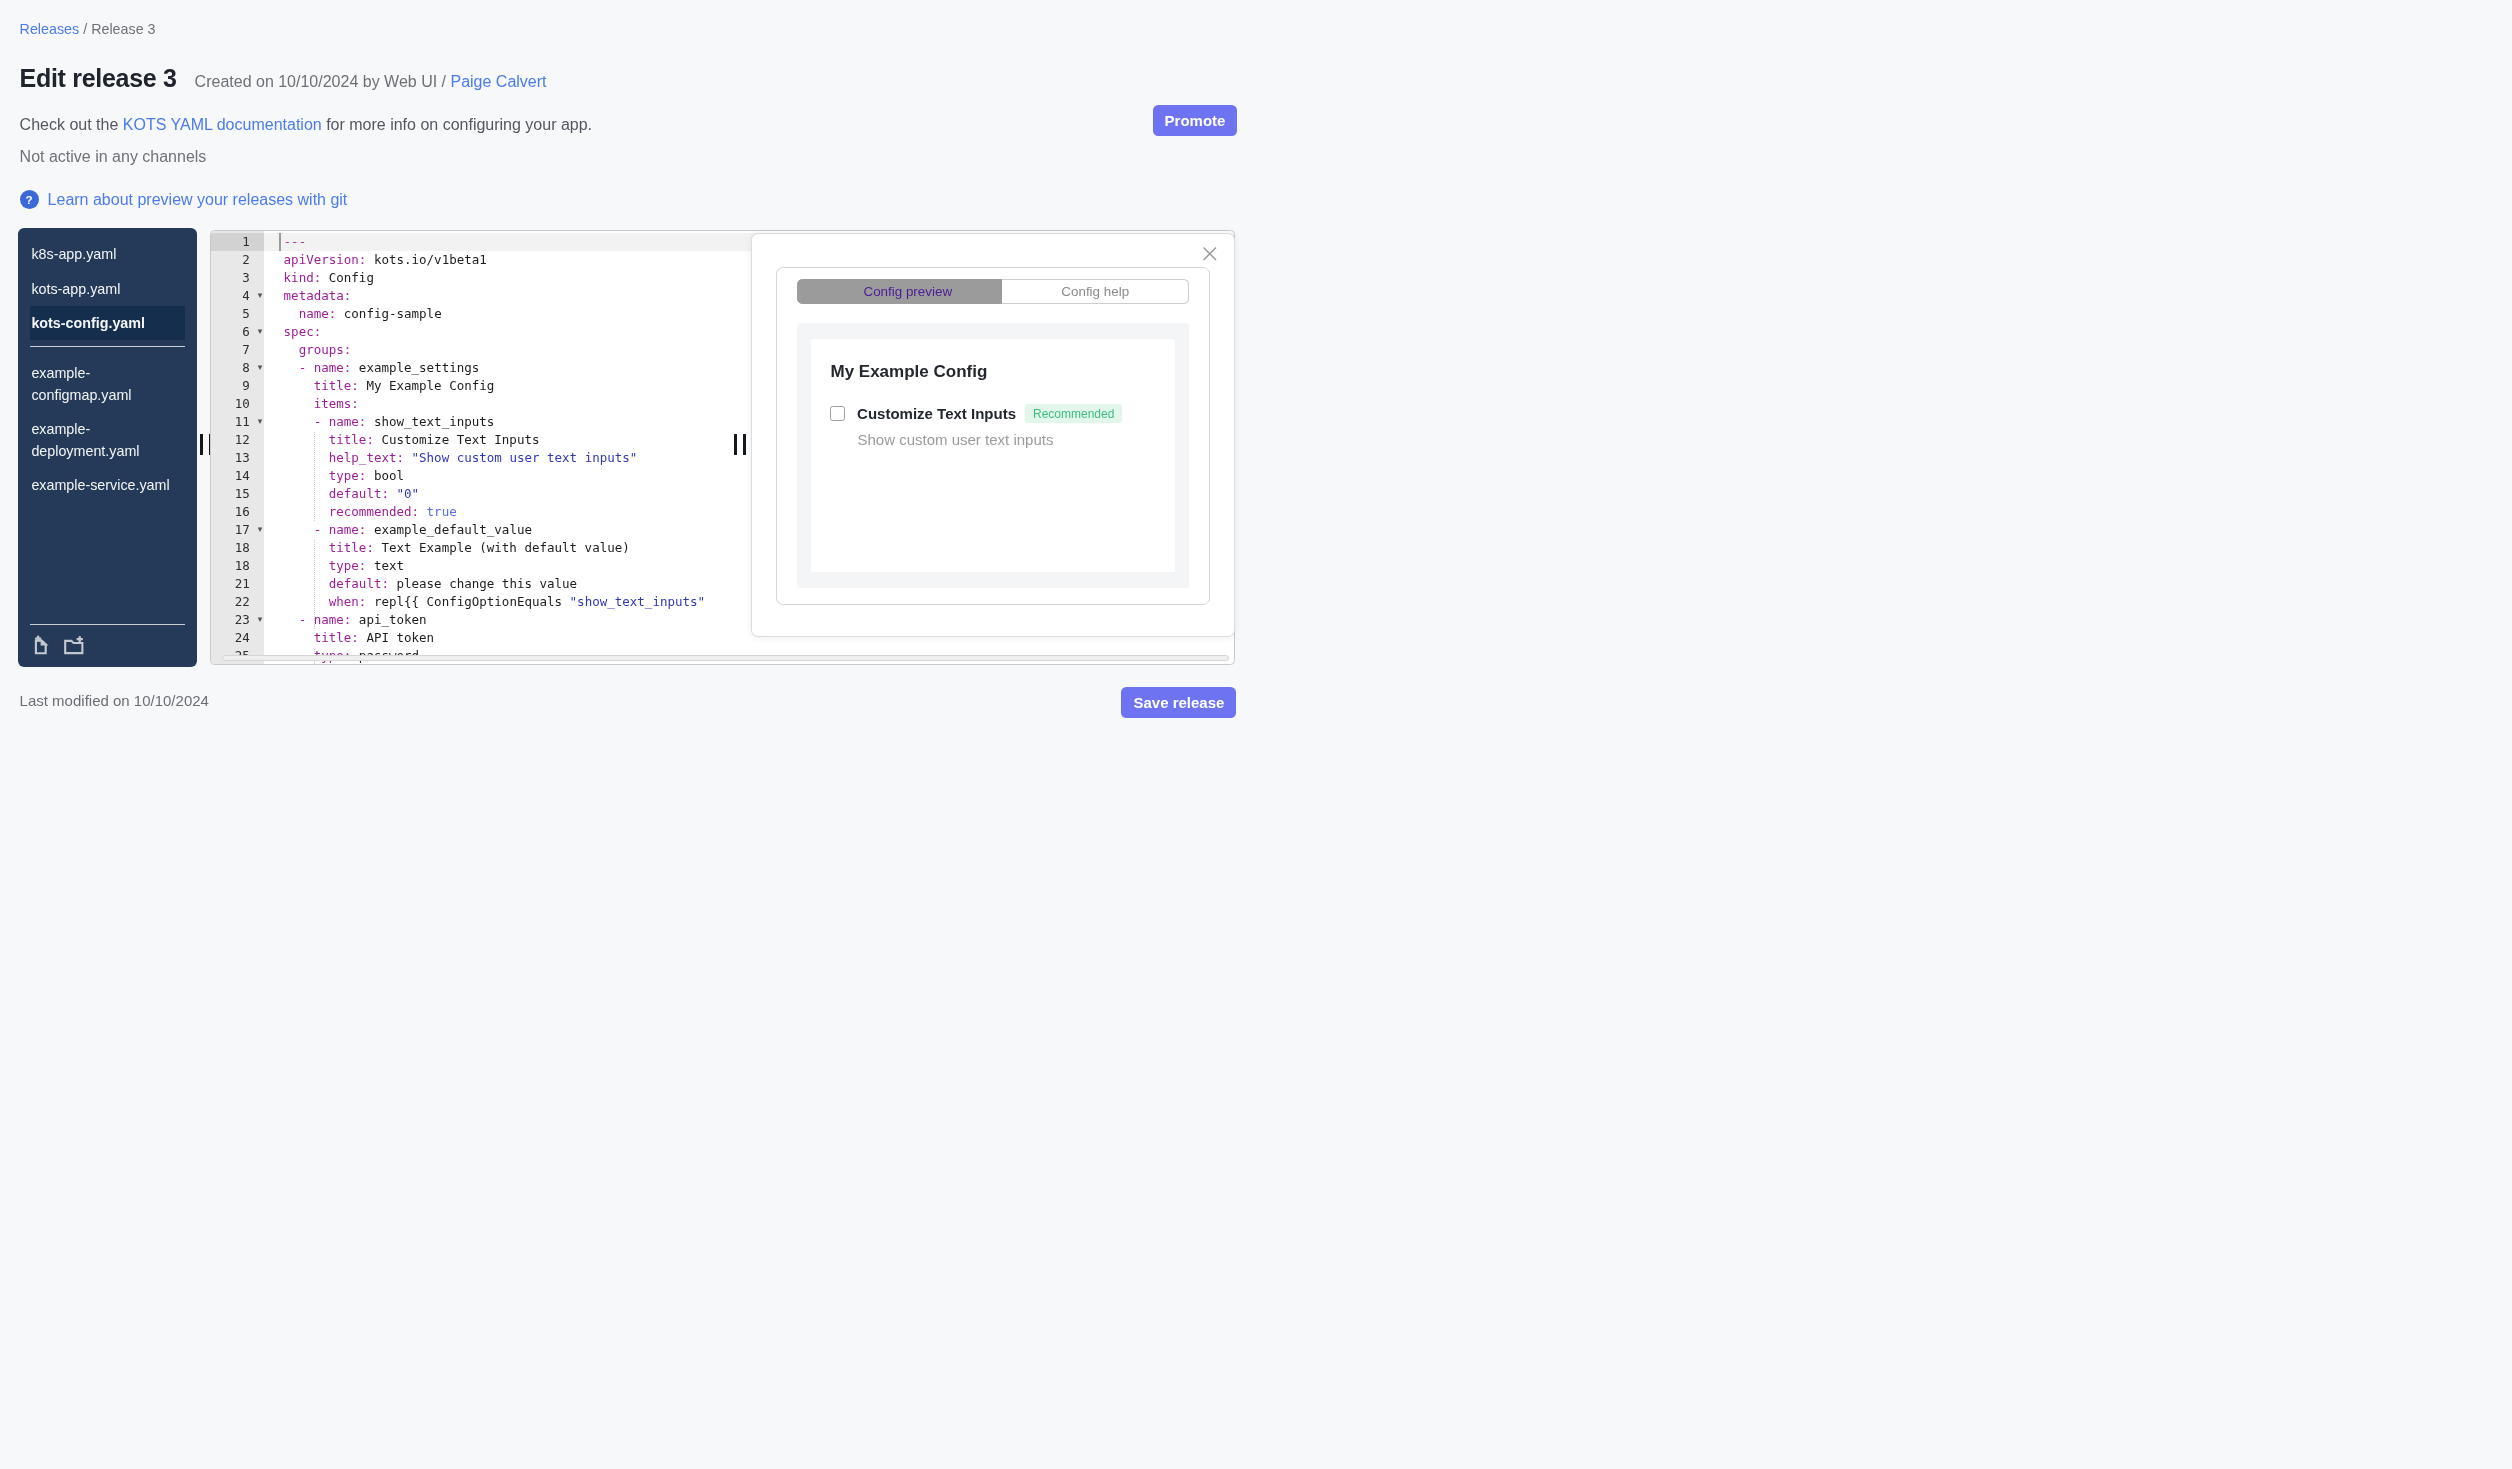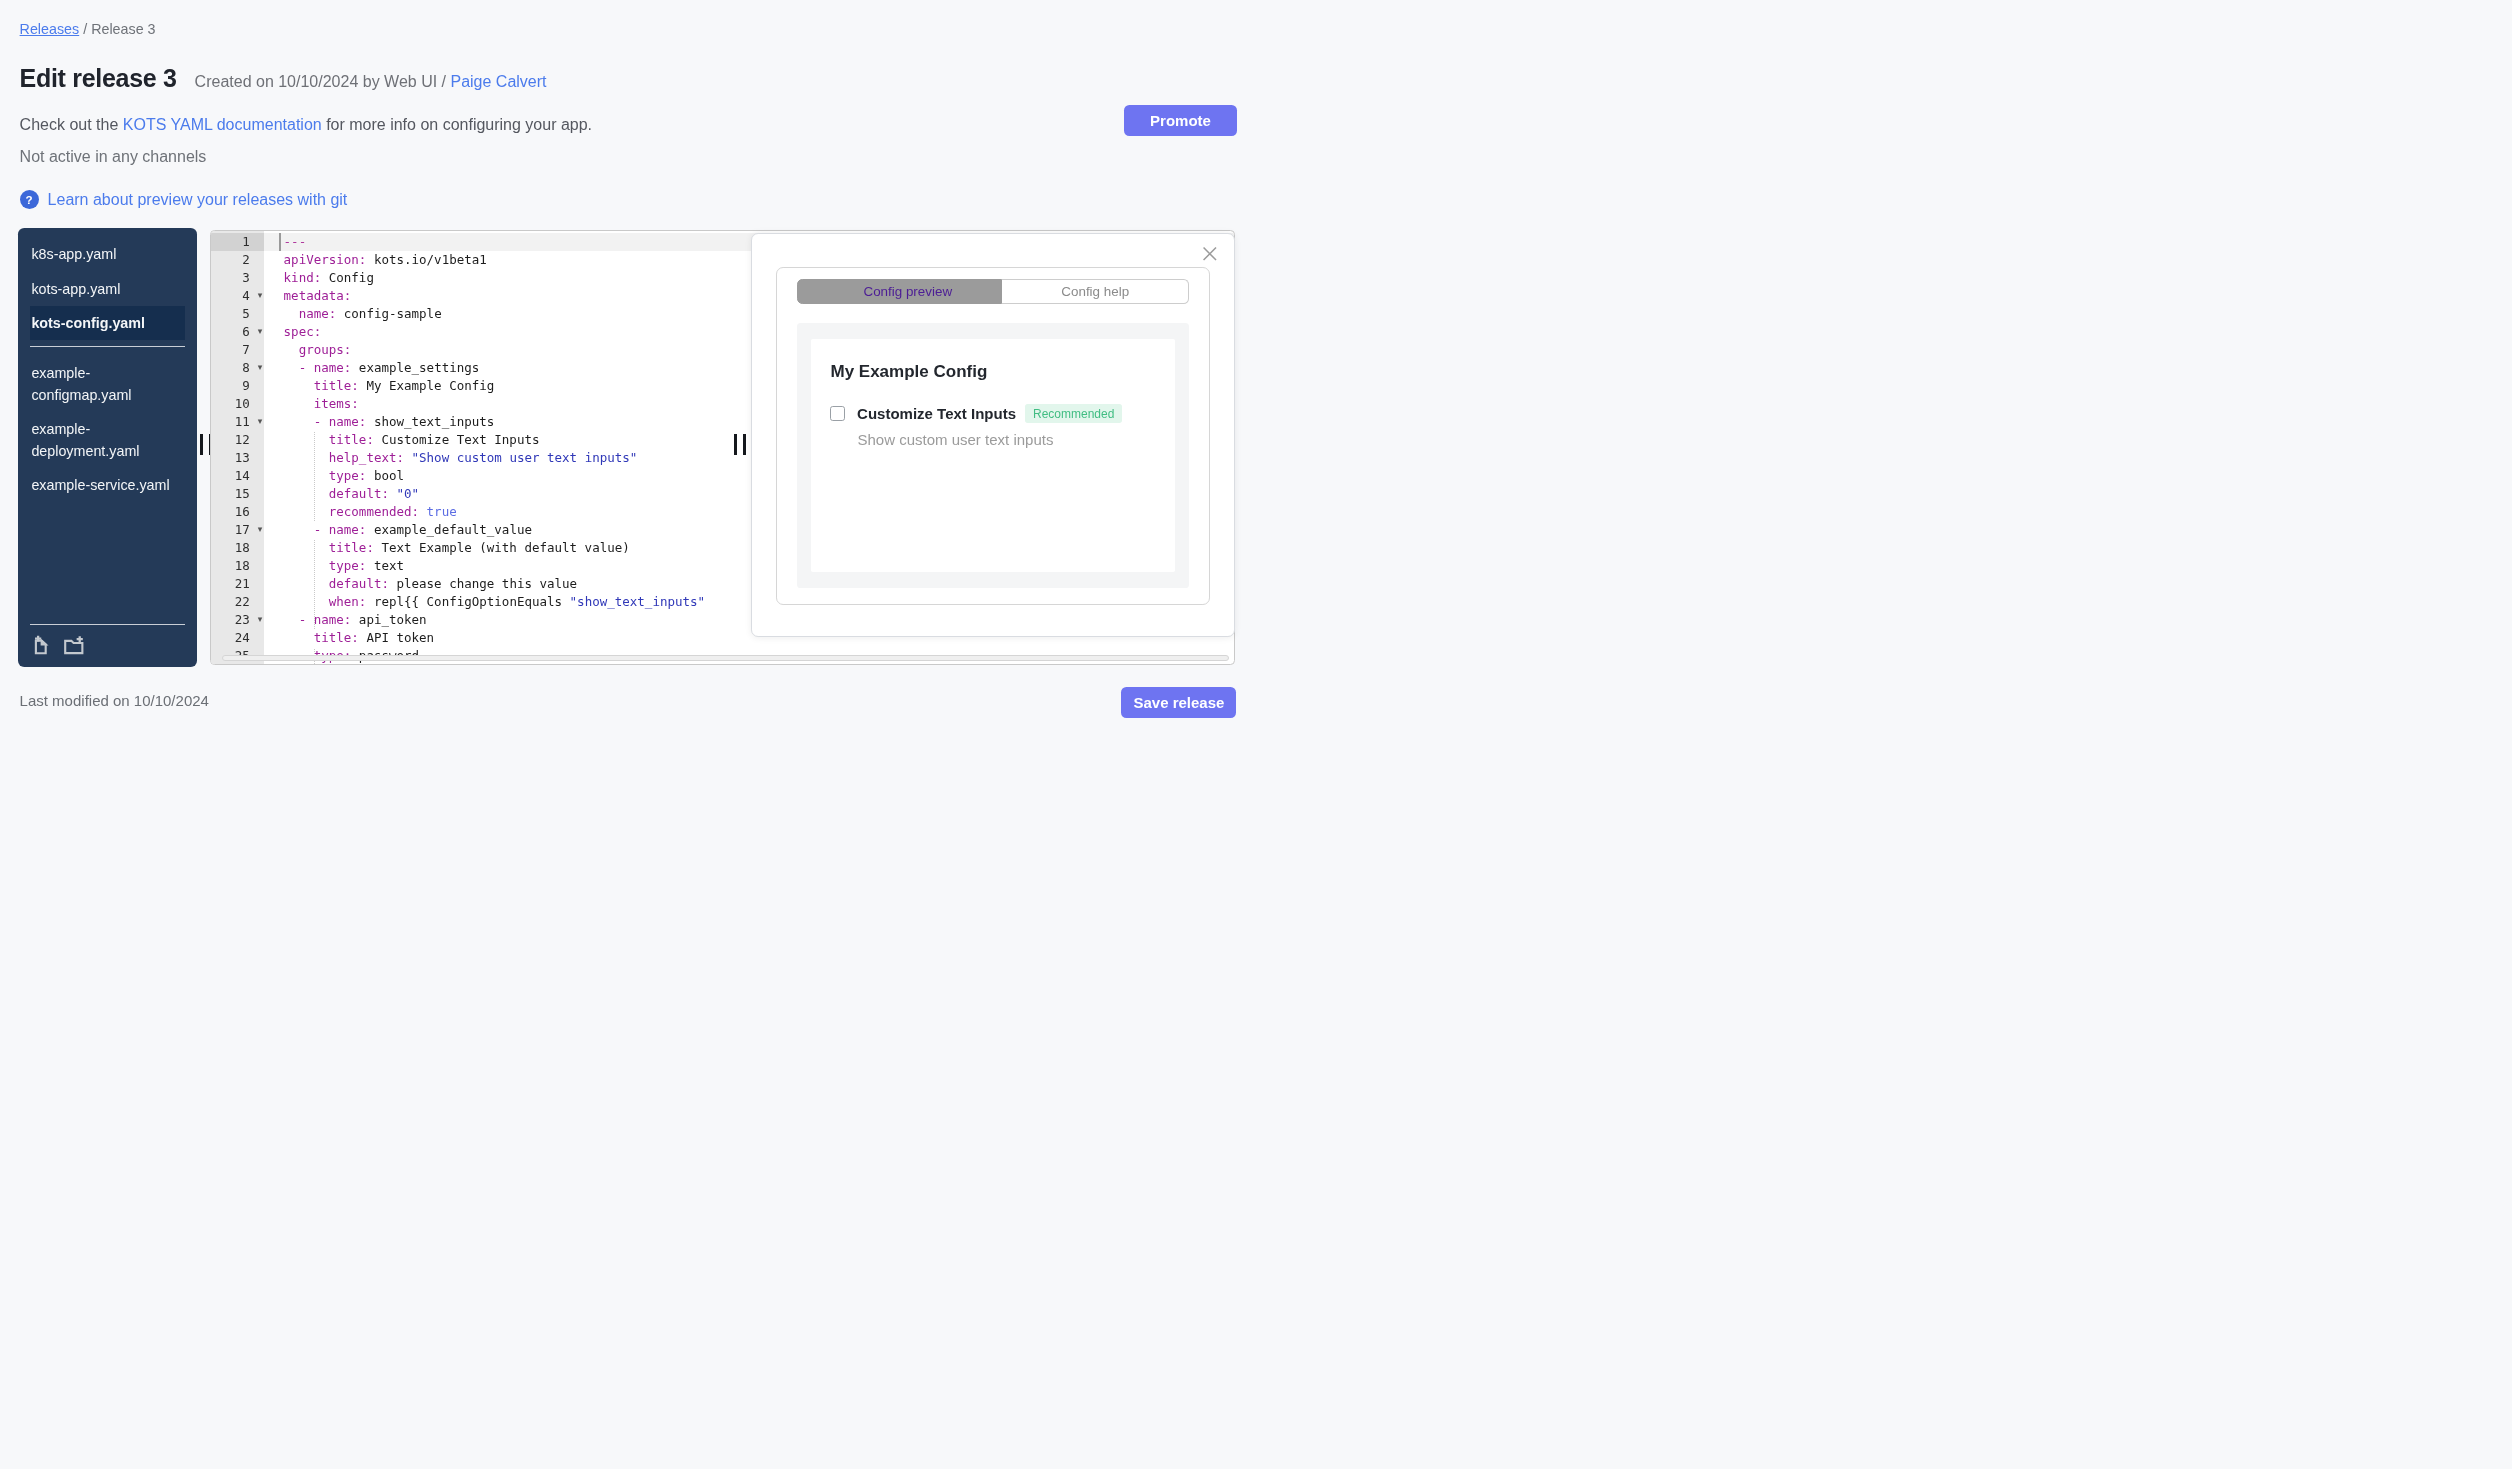--- a/index.html
+++ b/index.html
@@ -8,41 +8,41 @@
     background: var(--page-bg, #f7f8fa);
     font-family: "Liberation Sans", sans-serif;
     position: relative;
     overflow: hidden;
     color:#23272e;
   }
   a { text-decoration:none; cursor:pointer; }
 
   
   .breadcrumb { position:absolute; left:19.6px; top:21.4px; font-size:14.3px; color:#6e7278; }
-  .breadcrumb .crumb-link { color:var(--link-blue);text-decoration:underline; }
+  .breadcrumb .crumb-link { color:var(--link-blue); }
   .title-row { position:absolute; left:19.6px; top:64px; display:flex; align-items:baseline;justify-content:center; }
   .page-title { font-size:25px; font-weight:bold; color:#20242c; letter-spacing:-0.3px; }
   .created-on { font-size:16px; color:#6e7076; margin-left:18px; }
   .created-on .author-link { color:var(--link-blue); }
   .doc-line { position:absolute; left:19.6px; top:116px; font-size:16px; color:#54575f; }
   .doc-line .doc-link { color:var(--link-blue); }
   .status-line { position:absolute; left:19.6px; top:148px; font-size:16px; color:#6e7278; }
   .git-line { position:absolute; left:19.6px; top:190px; display:flex; align-items:center; }
   .help-circle {
     width:19px; height:19px; border-radius:50%; background:var(--help-blue);
     color:#fff; font-size:11.6px; font-weight:bold; display:flex; align-items:center; justify-content:center;
   }
   .git-link { margin-left:9px; font-size:16px; color:var(--link-blue); }
   .btn {
     background:var(--accent); color:#fff; font-weight:bold; font-size:15px;
     border:none; border-radius:5.3px; cursor:pointer;
     display:flex; align-items:center; justify-content:center;
     font-family:"Liberation Sans", sans-serif;
   }
-  .promote-btn { position:absolute; right:19px; top:105px; width:113px; height:31px; }
+  .promote-btn { position:absolute; right:19px; top:105px; width:84px; height:31px; }
   .save-btn { position:absolute; right:19.6px; top:687px; width:115px; height:31px; }
 
   
   .workspace { position:absolute; left:0; top:228px; width:1256px; height:440px; }
 
   
   .sidebar {
     position:absolute; left:18px; top:0; width:179px; height:439px;
     background:var(--sidebar-navy); border-radius:6.2px; padding-top:9px;
   }

